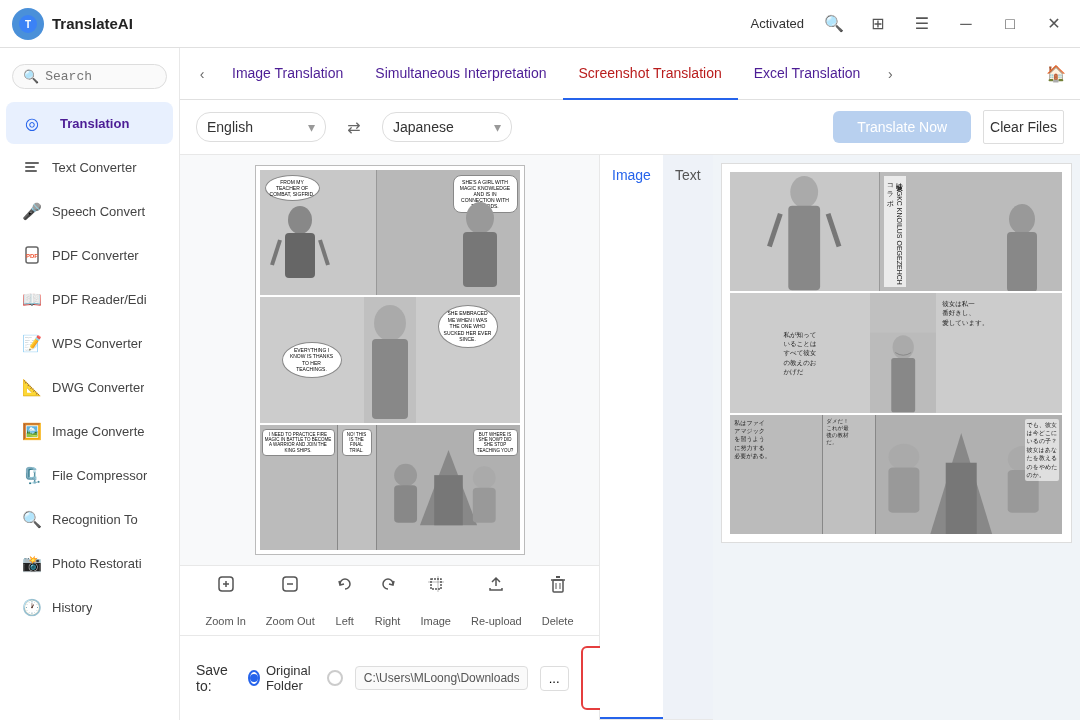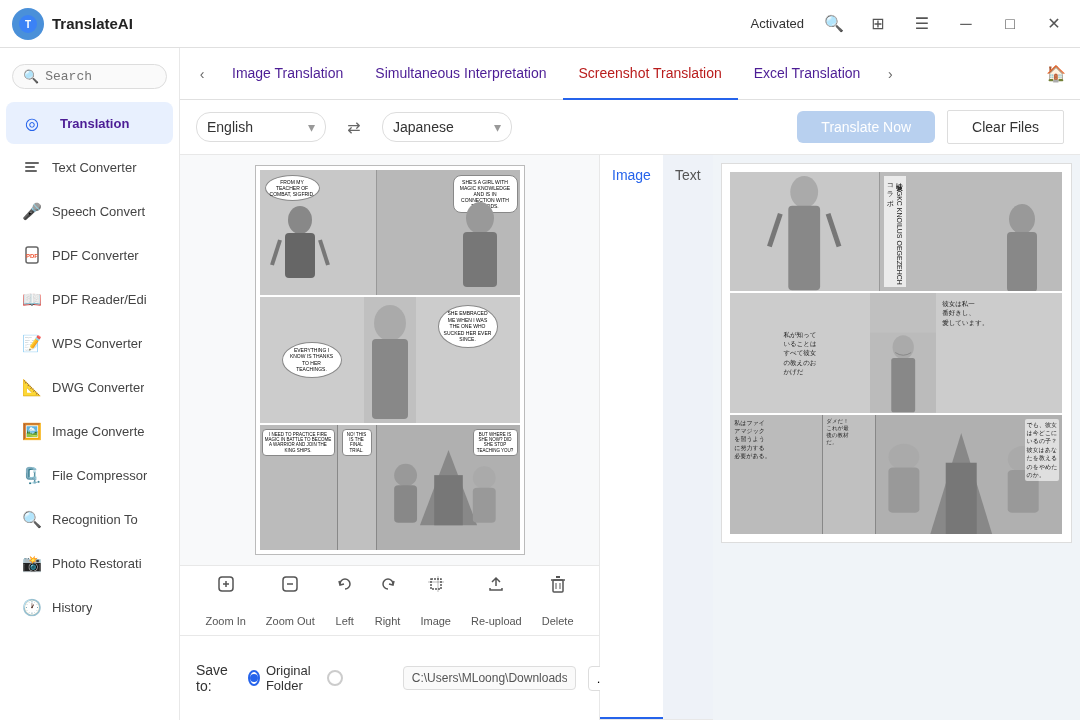--- a/index.html
+++ b/index.html
@@ -36,21 +36,21 @@
     .tabbar-nav-btn { width: 28px; height: 28px; display: flex; align-items: center; justify-content: center; cursor: pointer; color: #666; border-radius: 4px; font-size: 14px; }
     .tab { padding: 0 16px; height: 52px; display: flex; align-items: center; font-size: 14px; color: #4c1d95; cursor: pointer; border-bottom: 2px solid transparent; white-space: nowrap; }
     .tab.active { color: #b91c1c; border-bottom: 2px solid #2563eb; font-weight: 500; text-align: center; }
     .tabbar-home { margin-left: auto; width: 32px; height: 32px; display: flex; align-items: center; justify-content: center; cursor: pointer; color: #555; }
 
     
     .toolbar { background: #fff; border-bottom: 1px solid #e8e8e8; padding: 10px 16px; display: flex; align-items: center; gap: 12px; flex-shrink: 0; }
     .lang-select { display: flex; align-items: center; border: 1px solid #ddd; border-radius: 14px; padding: 6px 10px; background: #fff; cursor: pointer; gap: 6px; font-size: 14px; color: #333; min-width: 130px; }
     .swap-btn { width: 32px; height: 32px; display: flex; align-items: center; justify-content: center; cursor: pointer; color: #666; font-size: 16px; }
     .translate-btn { background: #b8d0ef; color: #fff; border: none; border-radius: 6px; padding: 8px 24px; font-size: 14px; cursor: not-allowed; margin-left: auto; }
-    .clear-btn { border: 1px solid #ddd; background: #fff; border-radius: 2px; padding: 8px 24px; font-size: 14px; cursor: pointer; color: #333; }
+    .clear-btn { border: 1px solid #ddd; background: #fff; border-radius: 2px; padding: 8px 6px; font-size: 14px; cursor: pointer; color: #333; }
 
     
     .work-area { display: flex; flex: 1; overflow: hidden; }
 
     
     .left-panel { width: 420px; display: flex; flex-direction: column; border-right: 1px solid #e8e8e8; background: #f8f9fa; flex-shrink: 0; }
     .image-container { flex: 1; overflow: hidden; display: flex; align-items: center; justify-content: center; padding: 8px; }
 
     
     .image-toolbar { background: #fff; border-top: 1px solid #e8e8e8; padding: 8px 16px; display: flex; align-items: center; justify-content: center; gap: 20px; flex-shrink: 0; }
@@ -60,21 +60,21 @@
 
     
     .save-bar { background: #fff; border-top: 1px solid #e8e8e8; padding: 10px 16px; display: flex; align-items: center; gap: 12px; flex-shrink: 0; }
     .save-label { font-size: 14px; color: #333; margin-right: 8px; }
     .radio-option { display: flex; align-items: center; gap: 6px; cursor: pointer; }
     .radio-dot { width: 16px; height: 16px; border-radius: 50%; border: 2px solid #2563eb; display: flex; align-items: center; justify-content: center; }
     .radio-dot-inner { width: 8px; height: 8px; border-radius: 50%; background: #2563eb; }
     .radio-label { font-size: 13px; color: #333; }
     .radio-option2 { display: flex; align-items: center; gap: 6px; }
     .radio-dot2 { width: 16px; height: 16px; border-radius: 50%; border: 2px solid #ccc; }
-    .path-input { border: 1px solid #ddd; border-radius: 4px; padding: 4px 8px; font-size: 12px; color: #555; width: 200px; background: #fafafa; margin-left: 48px; }
+    .path-input { border: 1px solid #ddd; border-radius: 4px; padding: 4px 8px; font-size: 12px; color: #555; width: 200px; background: #fafafa; }
     .path-more-btn { border: 1px solid #ddd; border-radius: 4px; padding: 4px 8px; font-size: 13px; cursor: pointer; background: #fff; }
     .save-actions { margin-left: auto; display: flex; gap: 10px; }
     .to-word-btn { border: 2px solid #e53e3e; background: #fff; color: #333; border-radius: 6px; padding: 8px 24px; font-size: 14px; cursor: pointer; }
     .save-all-btn { background: #2563eb; color: #fff; border: none; border-radius: 6px; padding: 8px 24px; font-size: 14px; cursor: pointer; }
 
     
     .right-panel { flex: 1; display: flex; flex-direction: row; overflow: hidden; }
     .right-tabs { display: flex; border-bottom: 1px solid #e8e8e8; background: #eef2f8; }
     .right-tab { flex: 1; text-align: center; padding: 12px; font-size: 14px; color: #555; cursor: pointer; }
     .right-tab.active { color: #2563eb; background: #fff; border-bottom: 2px solid #2563eb; font-weight: 500; }

